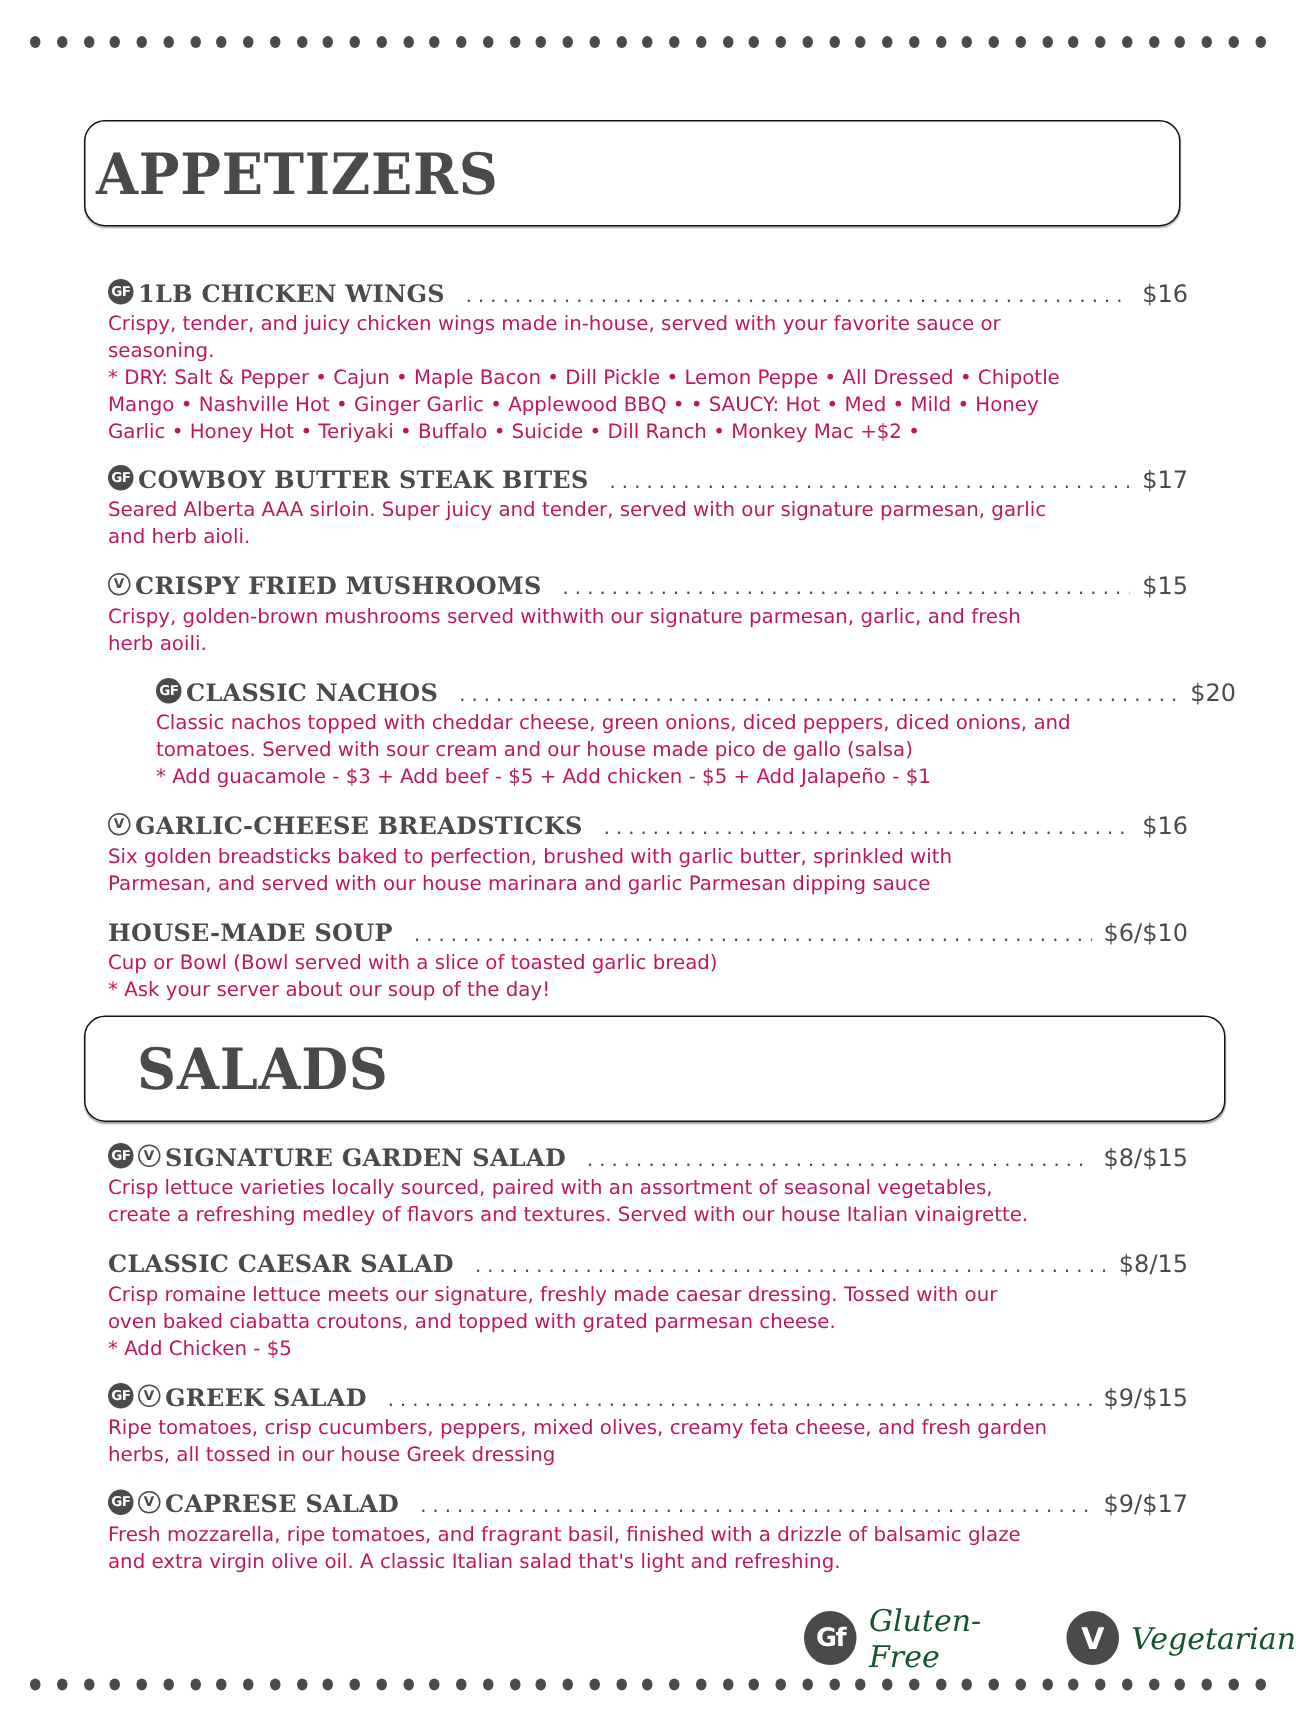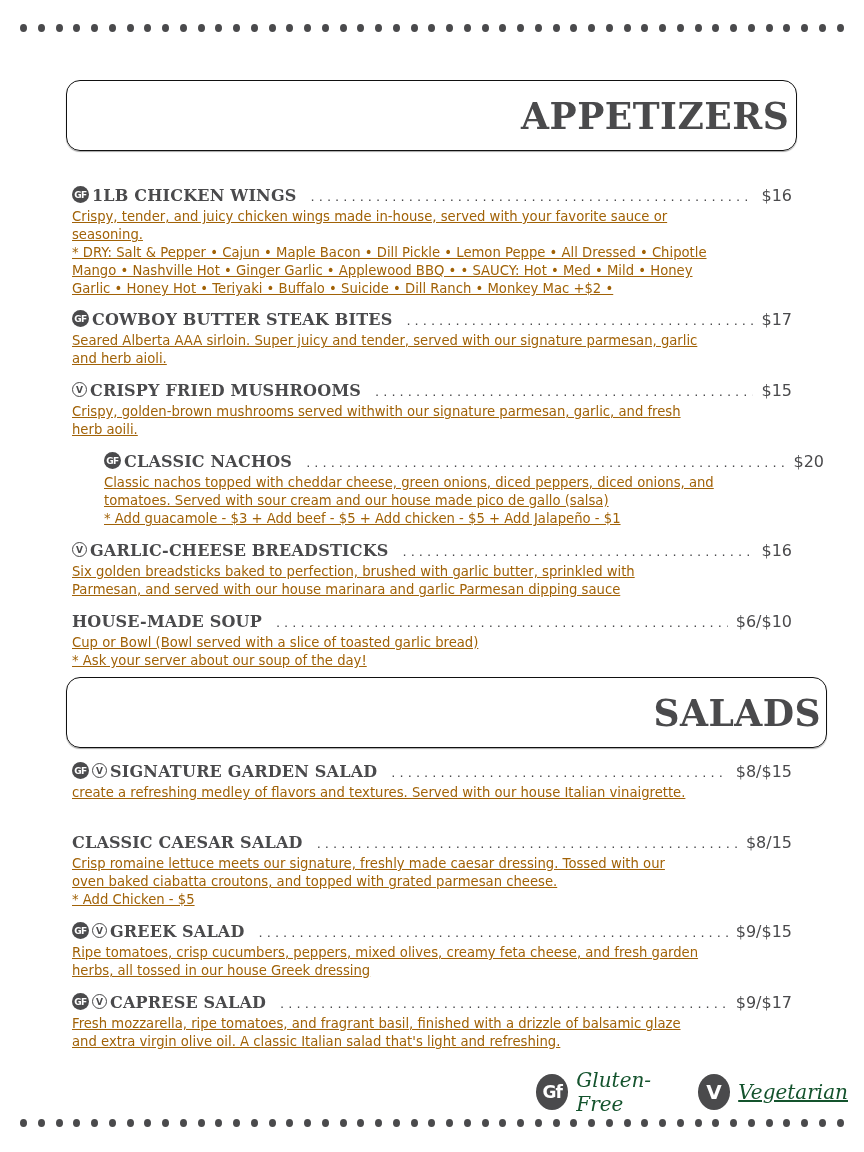--- a/index.html
+++ b/index.html
@@ -1,30 +1,30 @@
 <!DOCTYPE html>
 <html><head>
 <meta charset="utf-8">
 <style>
   html, body { margin:0; padding:0; background:#ffffff; }
   body { width:864px; height:1152px; position:relative; overflow:hidden;
          font-family:"DejaVu Sans", sans-serif; color:#4a4a4c; }
   .dots { position:absolute; left:20px; width:824px; height:10px; display:flex; justify-content:space-between; align-items:center; }
   .dots span { width:7px; height:8px; border-radius:50%; background:#4a4a4c; display:block; }
-  .section-box { position:absolute; left:66px; width:729px; height:69px; border:1.5px solid #111; border-radius:14px;
-                 box-shadow:0 1px 1px rgba(0,0,0,0.35); display:flex; align-items:center; justify-content:flex-end; }
+  .section-box { position:absolute; left:56px; width:729px; height:69px; border:1.5px solid #111; border-radius:14px;
+                 box-shadow:0 1px 1px rgba(0,0,0,0.35); display:flex; align-items:center; justify-content:flex-start; }
   .section-title { font-family:"DejaVu Serif", serif; font-weight:bold; font-size:38px; letter-spacing:0.5px;
                    color:#4a4a4c; transform:scaleX(0.95); }
   .item { position:absolute; left:72px; width:720px; }
   .item-head { display:flex; align-items:baseline; height:22px; }
   .item-name { font-family:"DejaVu Serif", serif; font-weight:bold; font-size:16px; letter-spacing:0.2px;
                white-space:nowrap; color:#4a4a4c; text-transform:uppercase; }
   .leader { flex:1; overflow:hidden; white-space:nowrap; margin:0 8px 0 14px; font-size:13px; letter-spacing:4.05px; color:#4a4a4c; }
   .price { font-family:"DejaVu Sans", sans-serif; font-size:16px; white-space:nowrap; color:#4a4a4c; }
-  .desc { font-size:13.2px; line-height:18px; color:#a16207; margin-top:0px;text-decoration:underline; }
+  .desc { font-size:13.2px; line-height:18px; color:#be185d; margin-top:0px; }
   .desc div { white-space:nowrap; }
   .badge { display:inline-flex; align-items:center; justify-content:center; vertical-align:middle; margin-right:3px; position:relative; top:-2px; }
   .badge-gf { width:17px; height:17px; border-radius:50%; background:#4a4a4c; color:#fff; font-size:9px; font-weight:bold; font-family:"DejaVu Sans", sans-serif; letter-spacing:-0.5px; }
   .badge-v { width:15px; height:15px; border-radius:50%; border:1.5px solid #4a4a4c; color:#4a4a4c; font-size:9px; font-weight:bold; font-family:"DejaVu Sans", sans-serif; box-sizing:border-box; }
   .legend { position:absolute; top:1068px; left:536px; display:flex; align-items:center; }
   .legend-gf { width:36px; height:36px; border-radius:50%; background:#4a4a4c; color:#fff; font-weight:bold; font-size:17px; display:flex; align-items:center; justify-content:center; font-family:"DejaVu Sans", sans-serif; letter-spacing:-1px; }
   .legend-v { width:36px; height:36px; border-radius:50%; background:#4a4a4c; color:#fff; font-weight:bold; font-size:20px; display:flex; align-items:center; justify-content:center; font-family:"DejaVu Sans", sans-serif; }
   .legend-label { font-family:"DejaVu Serif", serif; font-style:italic; font-size:20px; color:#14532d; margin:0 12px 0 8px; }
 </style>
 </head>
@@ -159,20 +159,21 @@
   <span class="section-title">SALADS</span>
 </div>
 
 <div class="item" style="top:762px;">
     <div class="item-head">
       <span class="item-name"><span class="badge badge-gf">Gf</span><span class="badge badge-v">V</span><span>SIGNATURE GARDEN SALAD</span></span>
       <span class="leader">................................................................................................................</span>
       <span class="price">$8/$15</span>
     </div>
     <div class="desc">
+      <div>Crisp lettuce varieties locally sourced, paired with an assortment of seasonal vegetables,</div>
       <div>create a refreshing medley of flavors and textures. Served with our house Italian vinaigrette.</div>
     </div>
   </div>
 <div class="item" style="top:833px;">
     <div class="item-head">
       <span class="item-name"><span>CLASSIC CAESAR SALAD</span></span>
       <span class="leader">................................................................................................................</span>
       <span class="price">$8/15</span>
     </div>
     <div class="desc">
@@ -201,21 +202,21 @@
     <div class="desc">
       <div>Fresh mozzarella, ripe tomatoes, and fragrant basil, finished with a drizzle of balsamic glaze</div>
       <div>and extra virgin olive oil. A classic Italian salad that's light and refreshing.</div>
     </div>
   </div>
 
 <div class="legend">
   <span class="legend-gf">Gf</span>
   <span class="legend-label">Gluten-Free</span>
   <span class="legend-v">V</span>
-  <span class="legend-label" style="margin-right:16px;text-decoration:underline;">Vegetarian</span>
+  <span class="legend-label" style="margin-right:0;">Vegetarian</span>
 </div>
 
 <div class="dots" style="top:1118px;">
     <span></span>
     <span></span>
     <span></span>
     <span></span>
     <span></span>
     <span></span>
     <span></span>

